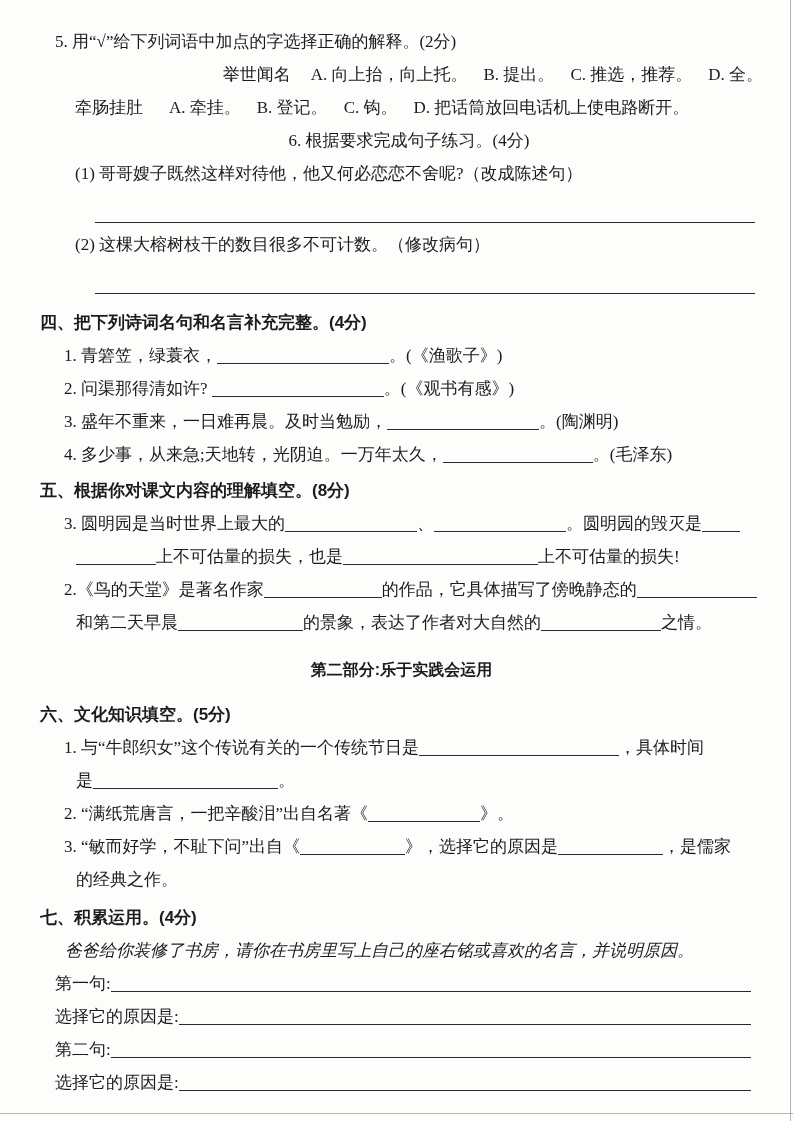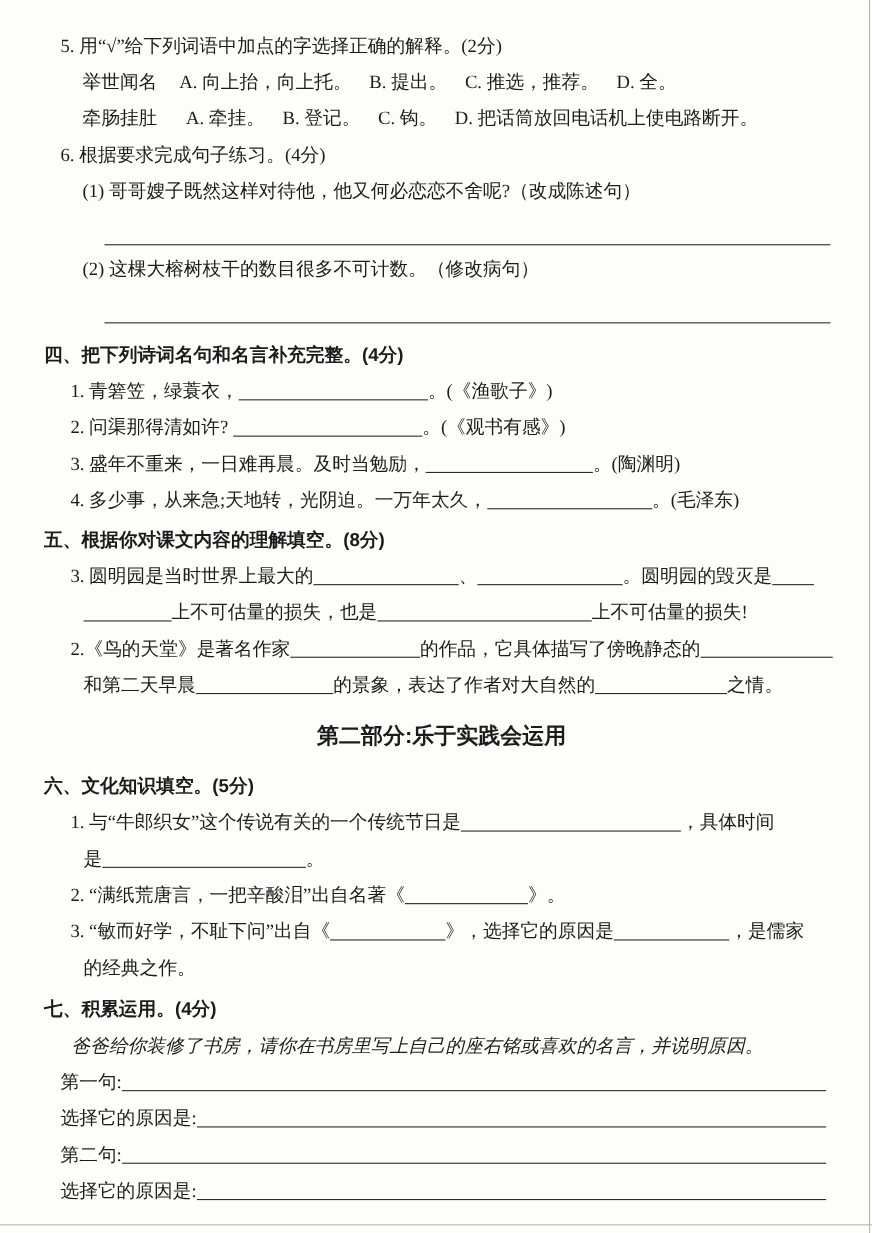--- a/index.html
+++ b/index.html
@@ -55,38 +55,38 @@
     width:100%; height:1px;
     background:#b5b5b0;
   }
 </style>
 </head>
 <body>
 
 <div class="page">
   <div id="doc-lines">
       <div class="line" style="padding-left: 15px; margin-top: 0px;"><span class="txt">5. 用“√”给下列词语中加点的字选择正确的解释。(2分)</span></div>
-      <div class="line" style="padding-left: 35px;"><span class="dot-under">举</span><span class="txt">世闻名</span><span class="txt" style="margin-left: 20px;">A. 向上抬，向上托。</span><span class="txt" style="margin-left: 16px;">B. 提出。</span><span class="txt" style="margin-left: 16px;">C. 推选，推荐。</span><span class="txt" style="margin-left: 16px;">D. 全。</span></div>
+      <div class="line" style="padding-left: 35px; text-align: right;"><span class="dot-under">举</span><span class="txt">世闻名</span><span class="txt" style="margin-left: 20px;">A. 向上抬，向上托。</span><span class="txt" style="margin-left: 16px;">B. 提出。</span><span class="txt" style="margin-left: 16px;">C. 推选，推荐。</span><span class="txt" style="margin-left: 16px;">D. 全。</span></div>
       <div class="line" style="padding-left: 35px;"><span class="txt">牵肠</span><span class="dot-under">挂</span><span class="txt">肚</span><span class="txt" style="margin-left: 26px;">A. 牵挂。</span><span class="txt" style="margin-left: 16px;">B. 登记。</span><span class="txt" style="margin-left: 16px;">C. 钩。</span><span class="txt" style="margin-left: 16px;">D. 把话筒放回电话机上使电路断开。</span></div>
-      <div class="line" style="padding-left: 15px;"><span class="txt">6. 根据要求完成句子练习。(4分)</span></div>
+      <div class="line" style="padding-left: 15px; text-align: center;"><span class="txt">6. 根据要求完成句子练习。(4分)</span></div>
       <div class="line" style="padding-left: 35px;"><span class="txt">(1) 哥哥嫂子既然这样对待他，他又何必恋恋不舍呢?（改成陈述句）</span></div>
       <div class="line" style="padding-left: 55px; margin-top: 18px;"><span class="blank" style="width: 660px;"></span></div>
       <div class="line" style="padding-left: 35px; margin-top: 7px;"><span class="txt">(2) 这棵大榕树枝干的数目很多不可计数。（修改病句）</span></div>
       <div class="line" style="padding-left: 55px; margin-top: 18px;"><span class="blank" style="width: 660px;"></span></div>
       <div class="line bold" style="margin-top: 14px;"><span class="txt">四、把下列诗词名句和名言补充完整。(4分)</span></div>
       <div class="line" style="padding-left: 24px;"><span class="txt">1. 青箬笠，绿蓑衣，</span><span class="blank" style="width: 172px;"></span><span class="txt">。(《渔歌子》)</span></div>
       <div class="line" style="padding-left: 24px;"><span class="txt">2. 问渠那得清如许? </span><span class="blank" style="width: 172px;"></span><span class="txt">。(《观书有感》)</span></div>
       <div class="line" style="padding-left: 24px;"><span class="txt">3. 盛年不重来，一日难再晨。及时当勉励，</span><span class="blank" style="width: 152px;"></span><span class="txt">。(陶渊明)</span></div>
       <div class="line" style="padding-left: 24px;"><span class="txt">4. 多少事，从来急;天地转，光阴迫。一万年太久，</span><span class="blank" style="width: 150px;"></span><span class="txt">。(毛泽东)</span></div>
       <div class="line bold" style="margin-top: 13px;"><span class="txt">五、根据你对课文内容的理解填空。(8分)</span></div>
       <div class="line" style="padding-left: 24px;"><span class="txt">3. 圆明园是当时世界上最大的</span><span class="blank" style="width: 132px;"></span><span class="txt">、</span><span class="blank" style="width: 132px;"></span><span class="txt">。圆明园的毁灭是</span><span class="blank" style="width: 38px;"></span></div>
       <div class="line" style="padding-left: 36px;"><span class="blank" style="width: 80px;"></span><span class="txt">上不可估量的损失，也是</span><span class="blank" style="width: 195px;"></span><span class="txt">上不可估量的损失!</span></div>
       <div class="line" style="padding-left: 24px;"><span class="txt">2.《鸟的天堂》是著名作家</span><span class="blank" style="width: 118px;"></span><span class="txt">的作品，它具体描写了傍晚静态的</span><span class="blank" style="width: 120px;"></span></div>
       <div class="line" style="padding-left: 36px;"><span class="txt">和第二天早晨</span><span class="blank" style="width: 125px;"></span><span class="txt">的景象，表达了作者对大自然的</span><span class="blank" style="width: 120px;"></span><span class="txt">之情。</span></div>
-      <div class="line bold center" style="margin-top: 24px; font-size: 20px;"><span class="txt">第二部分:乐于实践会运用</span></div>
+      <div class="line bold center" style="margin-top: 24px; font-size: 16px;"><span class="txt">第二部分:乐于实践会运用</span></div>
       <div class="line bold" style="margin-top: 22px;"><span class="txt">六、文化知识填空。(5分)</span></div>
       <div class="line" style="padding-left: 24px;"><span class="txt">1. 与“牛郎织女”这个传说有关的一个传统节日是</span><span class="blank" style="width: 200px;"></span><span class="txt">，具体时间</span></div>
       <div class="line" style="padding-left: 36px;"><span class="txt">是</span><span class="blank" style="width: 185px;"></span><span class="txt">。</span></div>
       <div class="line" style="padding-left: 24px;"><span class="txt">2. “满纸荒唐言，一把辛酸泪”出自名著《</span><span class="blank" style="width: 112px;"></span><span class="txt">》。</span></div>
       <div class="line" style="padding-left: 24px;"><span class="txt">3. “敏而好学，不耻下问”出自《</span><span class="blank" style="width: 105px;"></span><span class="txt">》，选择它的原因是</span><span class="blank" style="width: 105px;"></span><span class="txt">，是儒家</span></div>
       <div class="line" style="padding-left: 36px;"><span class="txt">的经典之作。</span></div>
       <div class="line bold" style="margin-top: 15px;"><span class="txt">七、积累运用。(4分)</span></div>
       <div class="line" style="padding-left: 25px; font-style: italic;"><span class="txt">爸爸给你装修了书房，请你在书房里写上自己的座右铭或喜欢的名言，并说明原因。</span></div>
       <div class="line" style="padding-left: 15px;"><span class="txt">第一句:</span><span class="blank" style="width: 640px;"></span></div>
       <div class="line" style="padding-left: 15px;"><span class="txt">选择它的原因是:</span><span class="blank" style="width: 572px;"></span></div>

